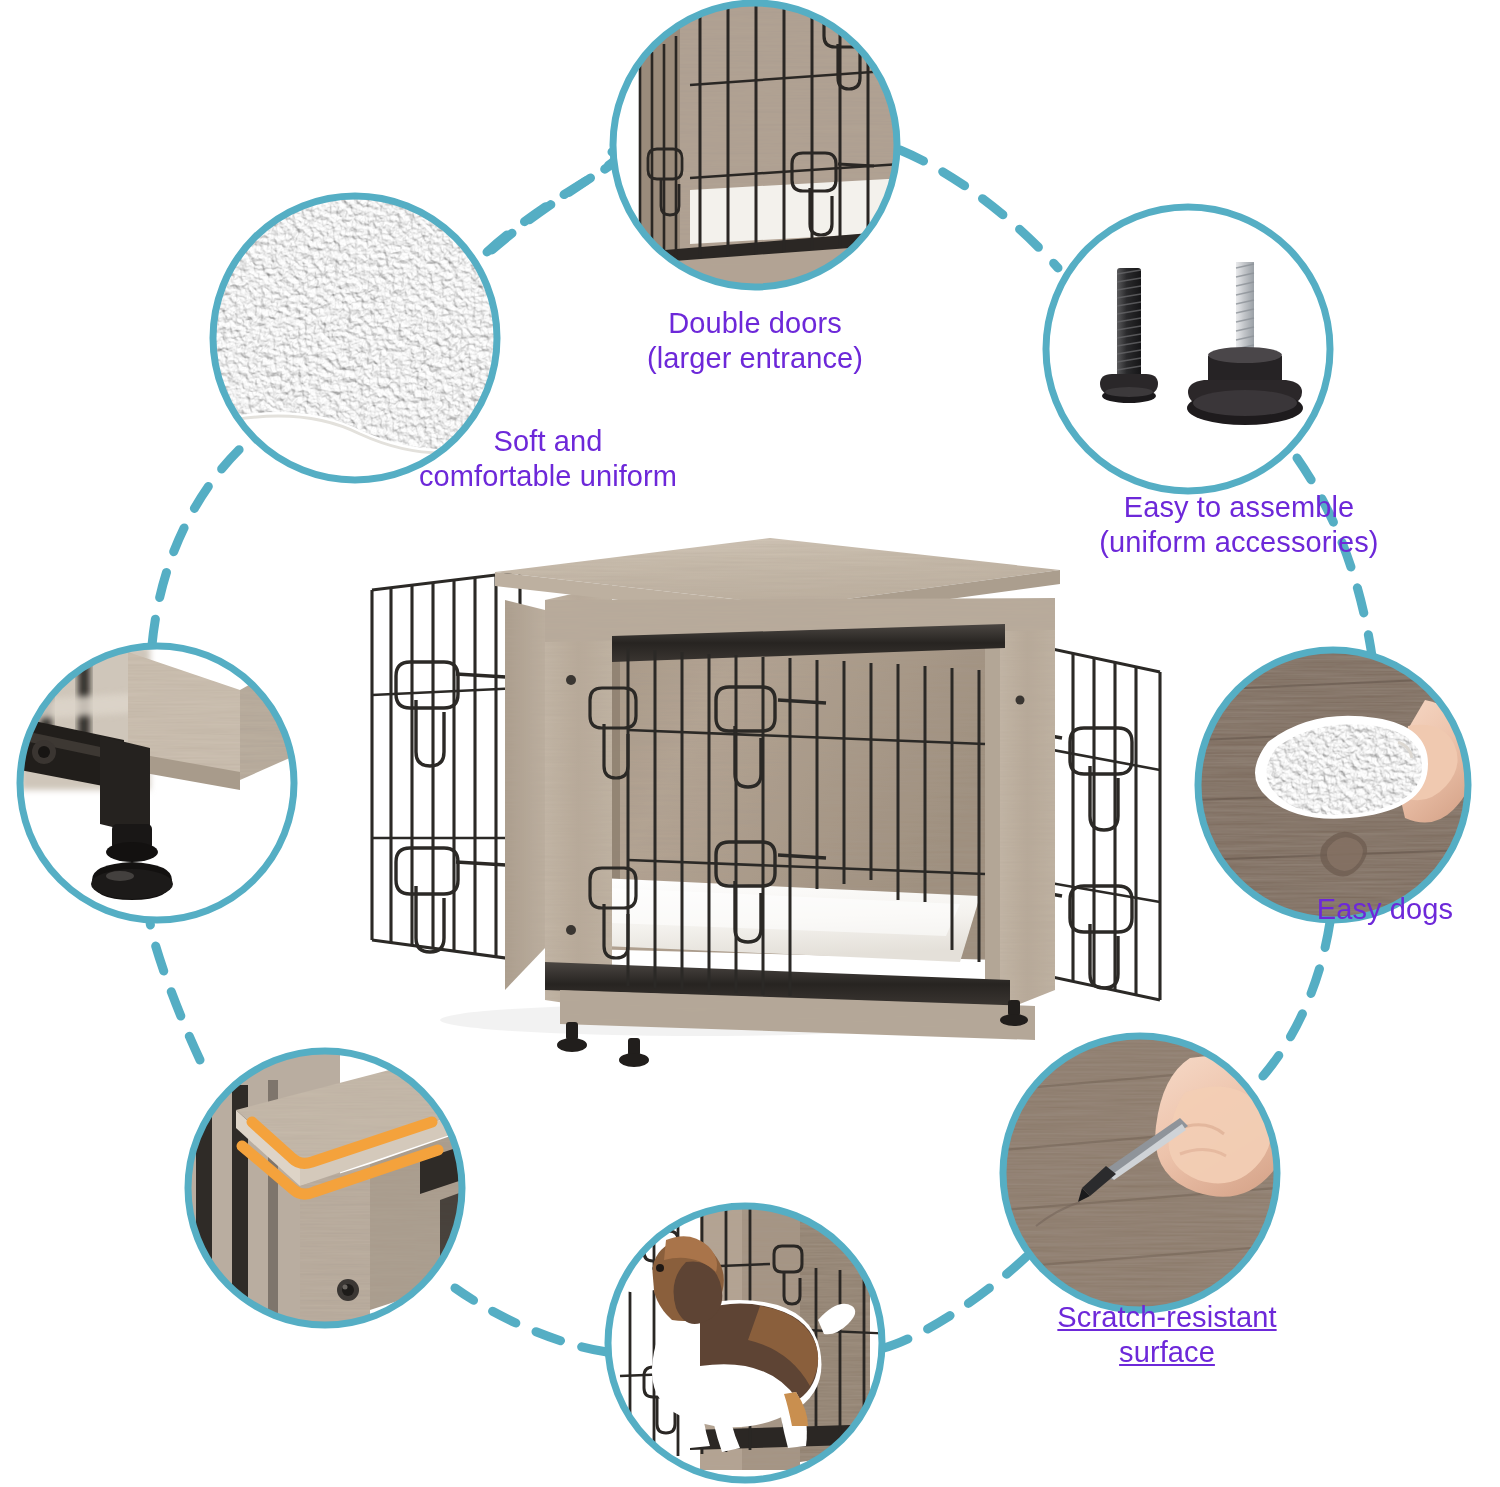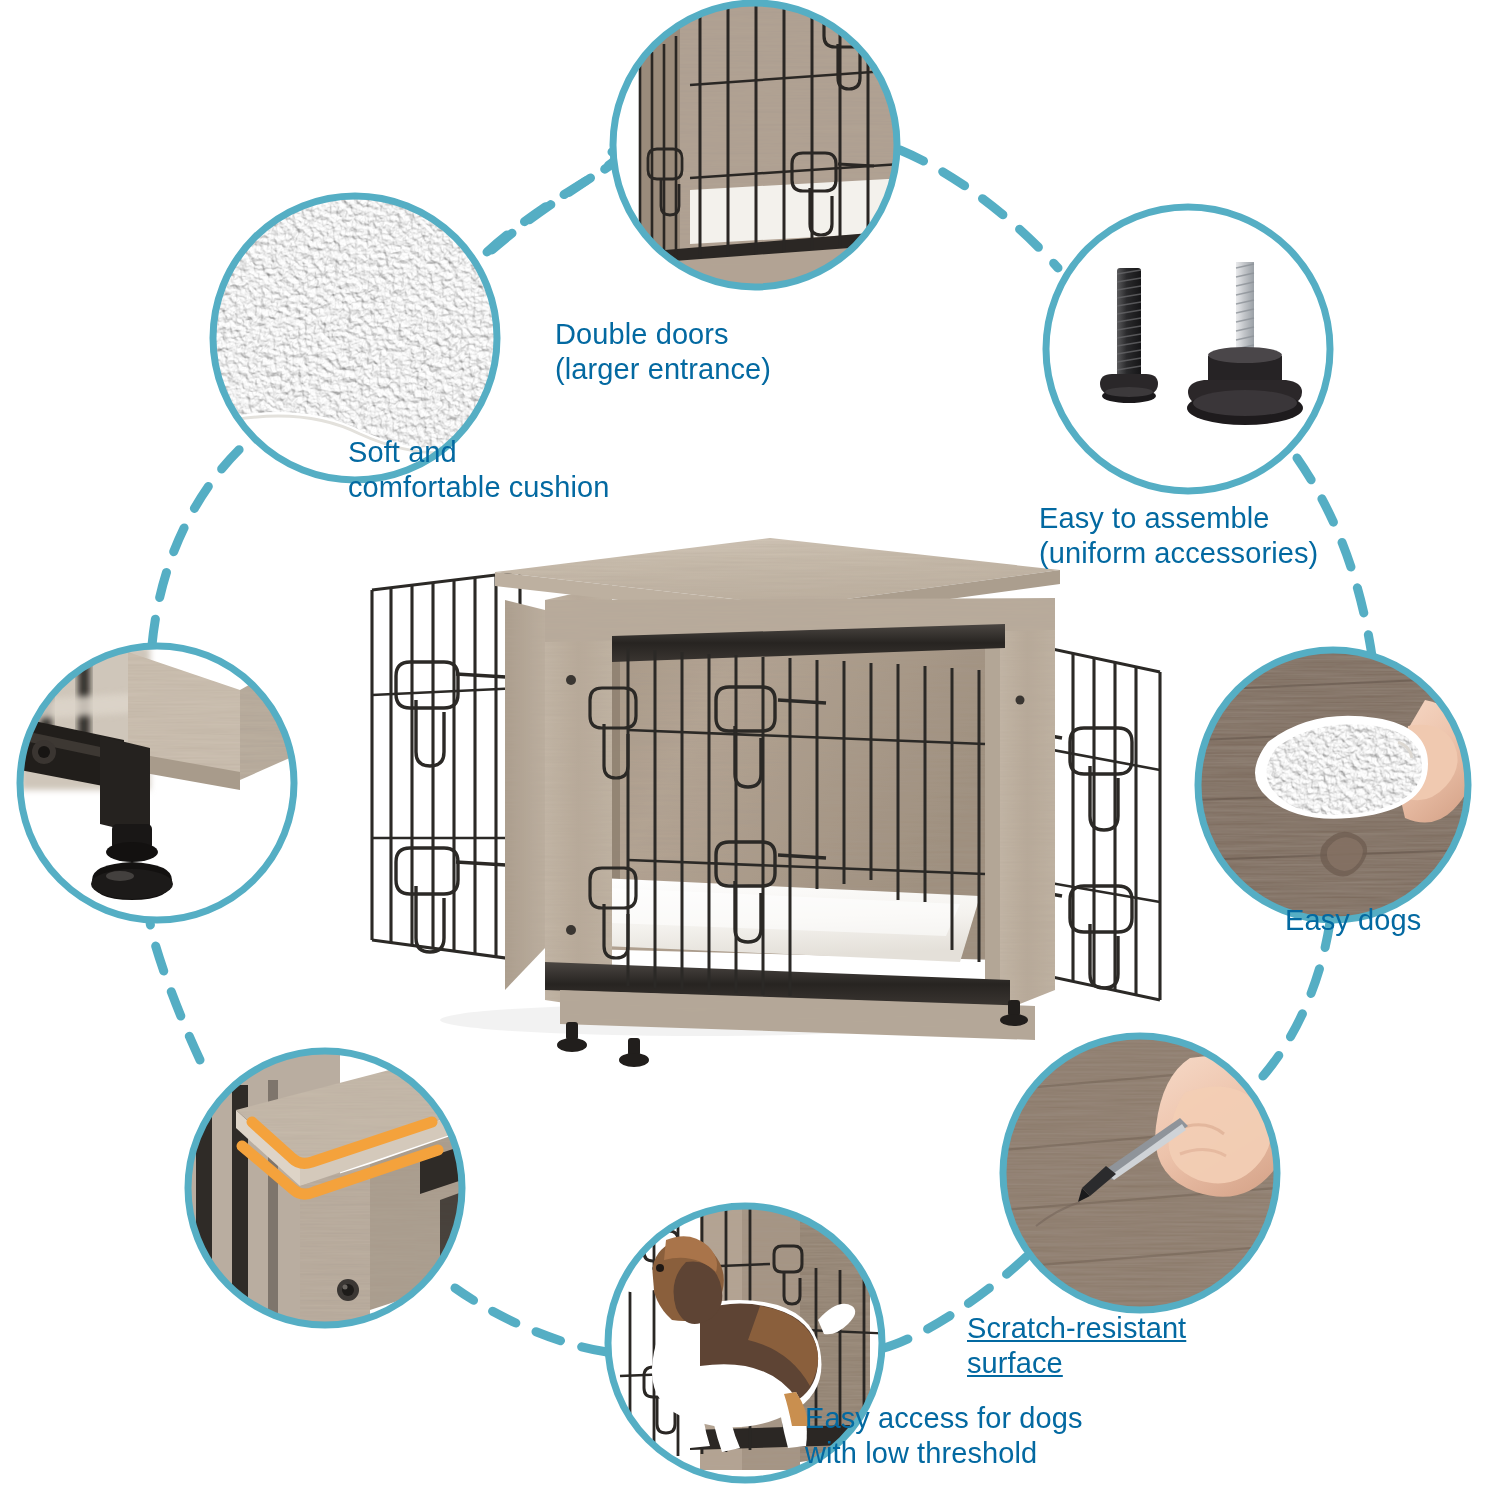--- a/index.html
+++ b/index.html
@@ -7,27 +7,27 @@
     width:1500px;height:1487px;
     font-family:"Liberation Sans", sans-serif;
     color:#1b1b1b;
     overflow:hidden;
     position:relative;
   }
   #stage{position:absolute;inset:0;width:1500px;height:1487px;background:#fff;}
   svg.layer{position:absolute;left:0;top:0;width:1500px;height:1487px;}
   .cap{
     position:absolute;
+    text-align:center;
     font-size:29px;
     line-height:1.20;
-    color:#0369a1;
+    color:#6d28d9;
     letter-spacing:.1px;
     white-space:pre-line;
     font-weight:400;
-    margin-top:11px;
   }
 </style>
 </head>
 <body>
 
 <div id="stage">
 
   <svg class="layer" viewBox="0 0 1500 1487">
     <defs>
 
@@ -569,28 +569,26 @@
       </g>
       <circle cx="157" cy="783" r="137" fill="none" stroke="#55aec4" stroke-width="7"></circle>
     </g>
 
   </svg>
 
   <div class="cap" style="left:555px;top:306px;width:400px;">Double doors
 (larger entrance)</div>
 
   <div class="cap" style="left:348px;top:424px;width:400px;">Soft and
-comfortable cushion</div>
+comfortable uniform</div>
 
   <div class="cap" style="left:1039px;top:490px;width:400px;">Easy to assemble
 (uniform accessories)</div>
 
   <div class="cap" style="left:1285px;top:892px;width:200px;">Easy dogs</div>
 
   <div class="cap" style="left:967px;top:1300px;width:400px;text-decoration:underline;">Scratch-resistant
 surface</div>
 
-  <div class="cap" style="left:805px;top:1390px;width:400px;">Easy access for dogs
-with low threshold</div>
 
 
 
 </div>
 
 </body></html>

